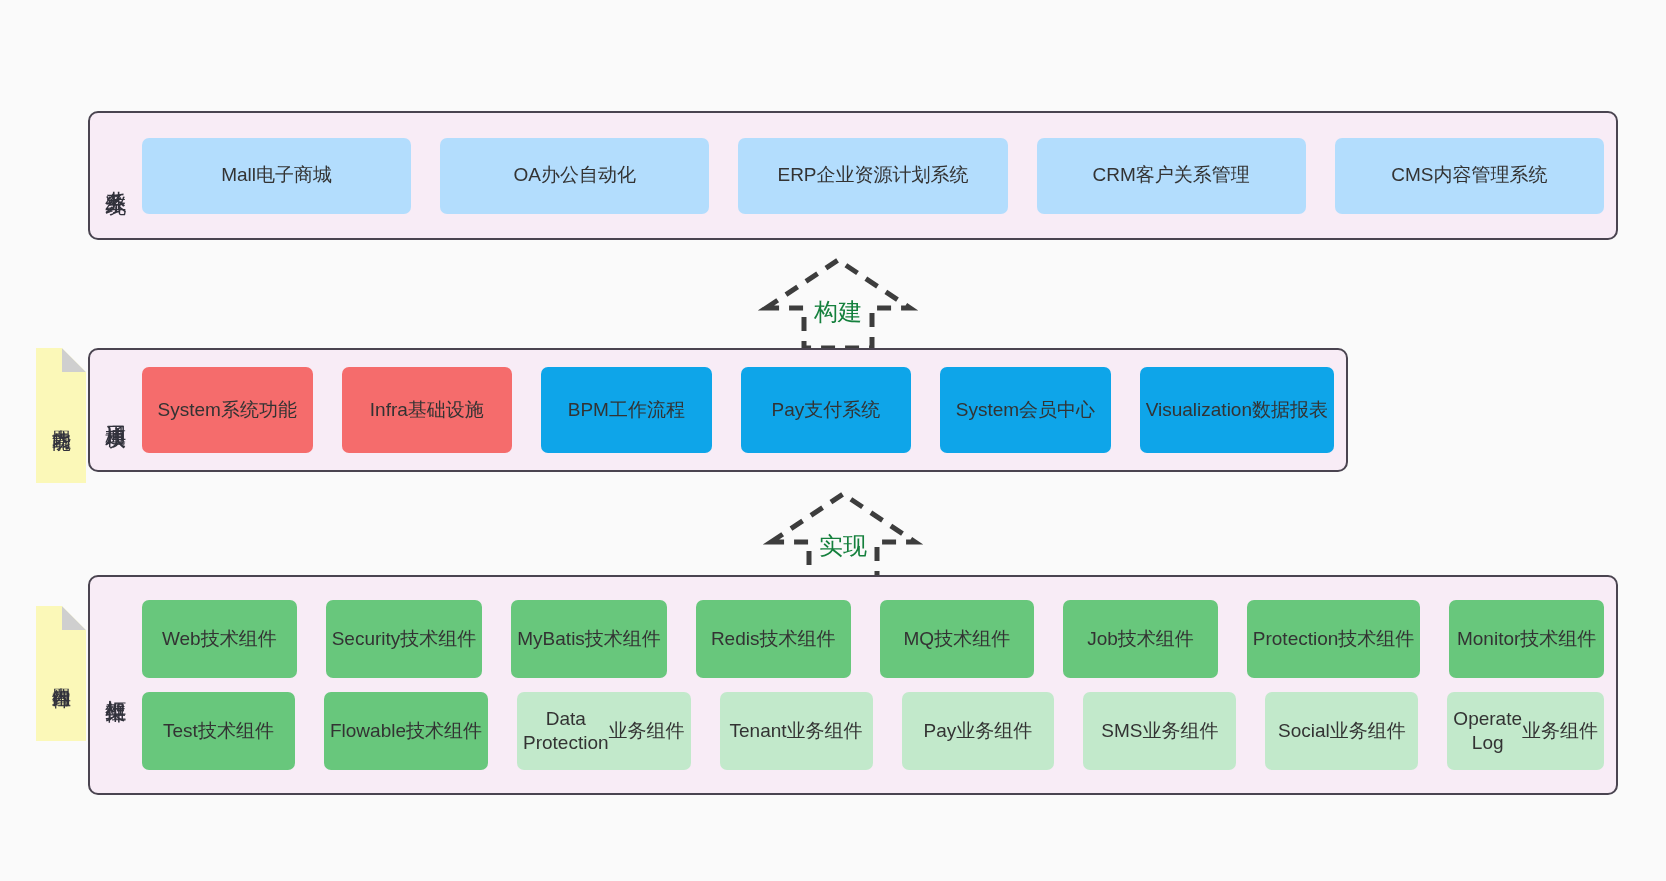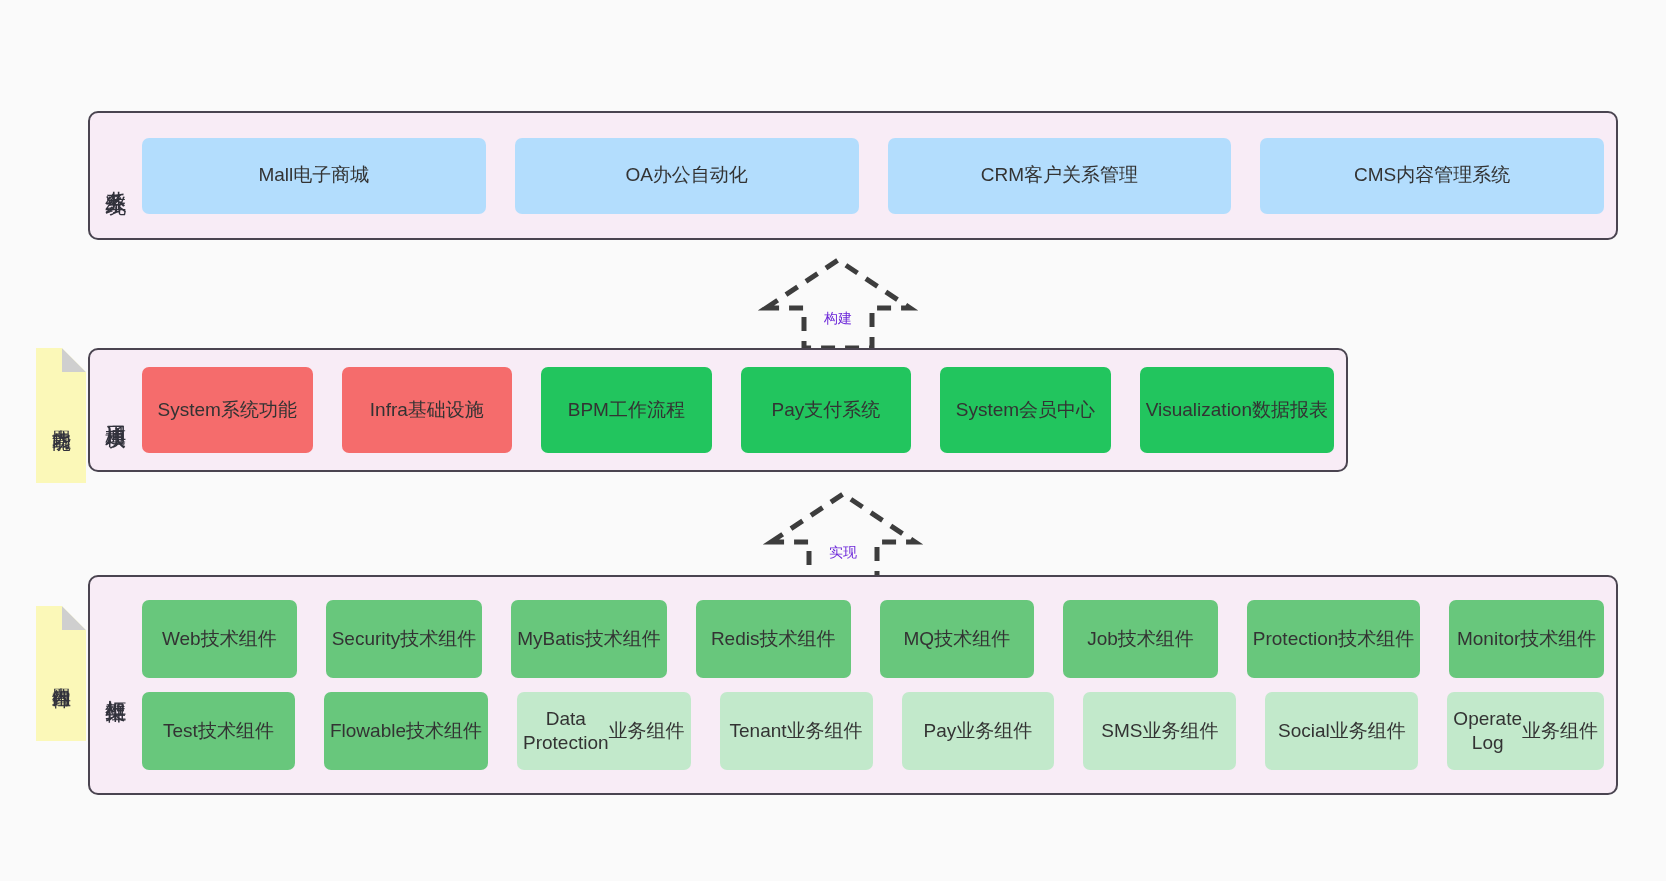--- a/index.html
+++ b/index.html
@@ -68,21 +68,21 @@
   .card .cn{white-space:nowrap;}
 
   
   #layer-business{left:88px;top:111px;width:1530px;height:129px;}
   #layer-business .row{height:76px;}
   #layer-business .card{background:#b3ddfd;}
 
   
   #layer-modules{left:88px;top:348px;width:1260px;height:124px;}
   #layer-modules .row{height:86px;}
-  #layer-modules .card{background:#22c55e;}
+  #layer-modules .card{background:#0ea5e9;}
   #layer-modules .card.strong{background:#f56c6c;}
 
   
   #layer-framework{left:88px;top:575px;width:1530px;height:220px;}
   #layer-framework .layer-body{gap:14px;padding-top:12px;padding-bottom:12px;}
   #layer-framework .row{height:78px;}
   #layer-framework .card.tech{background:#68c77c;}
   #layer-framework .card.biz{background:#c2e9cb;}
 
   
@@ -117,24 +117,24 @@
   .arrow{
     position:absolute;
     width:152px;height:92px;
   }
   .arrow svg{display:block;overflow:visible;}
   .arrow .alabel{
     position:absolute;
     left:50%;
     transform:translateX(-50%);
     bottom:22px;
-    font-size:14px;
+    font-size:24px;
     background:#fafafa;
     padding:0 2px;
-    color:#6d28d9;
+    color:#15803d;
     white-space:nowrap;
   }
   #arrow-build{left:762px;top:258px;}
   #arrow-impl{left:767px;top:492px;}
 </style>
 </head>
 <body>
 
 <div class="canvas">
 
@@ -142,20 +142,24 @@
     <div class="layer-title">业务系统</div>
     <div class="layer-body">
       <div class="row">
         <div class="card">
           <span class="en">Mall</span>
           <span class="cn">电子商城</span>
         </div>
         <div class="card">
           <span class="en">OA</span>
           <span class="cn">办公自动化</span>
+        </div>
+        <div class="card">
+          <span class="en">ERP</span>
+          <span class="cn">企业资源计划系统</span>
         </div>
         <div class="card">
           <span class="en">CRM</span>
           <span class="cn">客户关系管理</span>
         </div>
         <div class="card">
           <span class="en">CMS</span>
           <span class="cn">内容管理系统</span>
         </div>
       </div>

